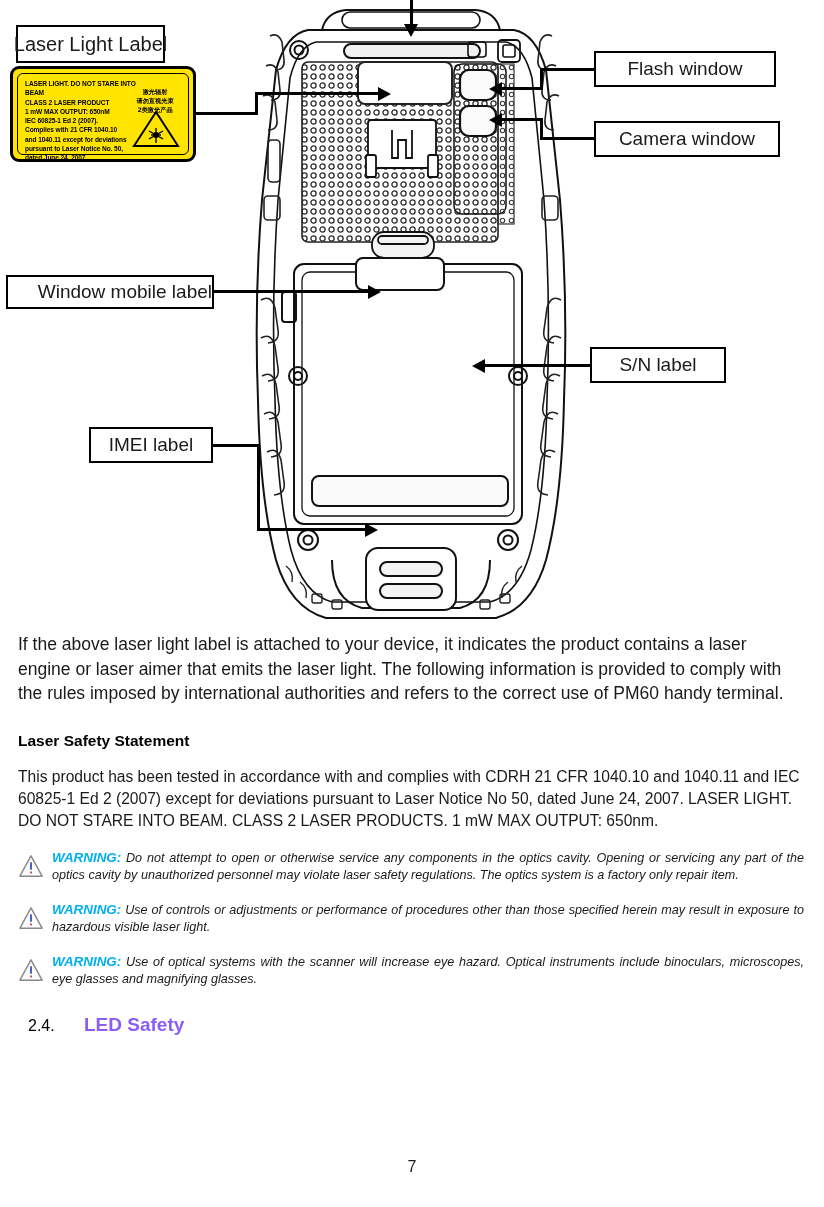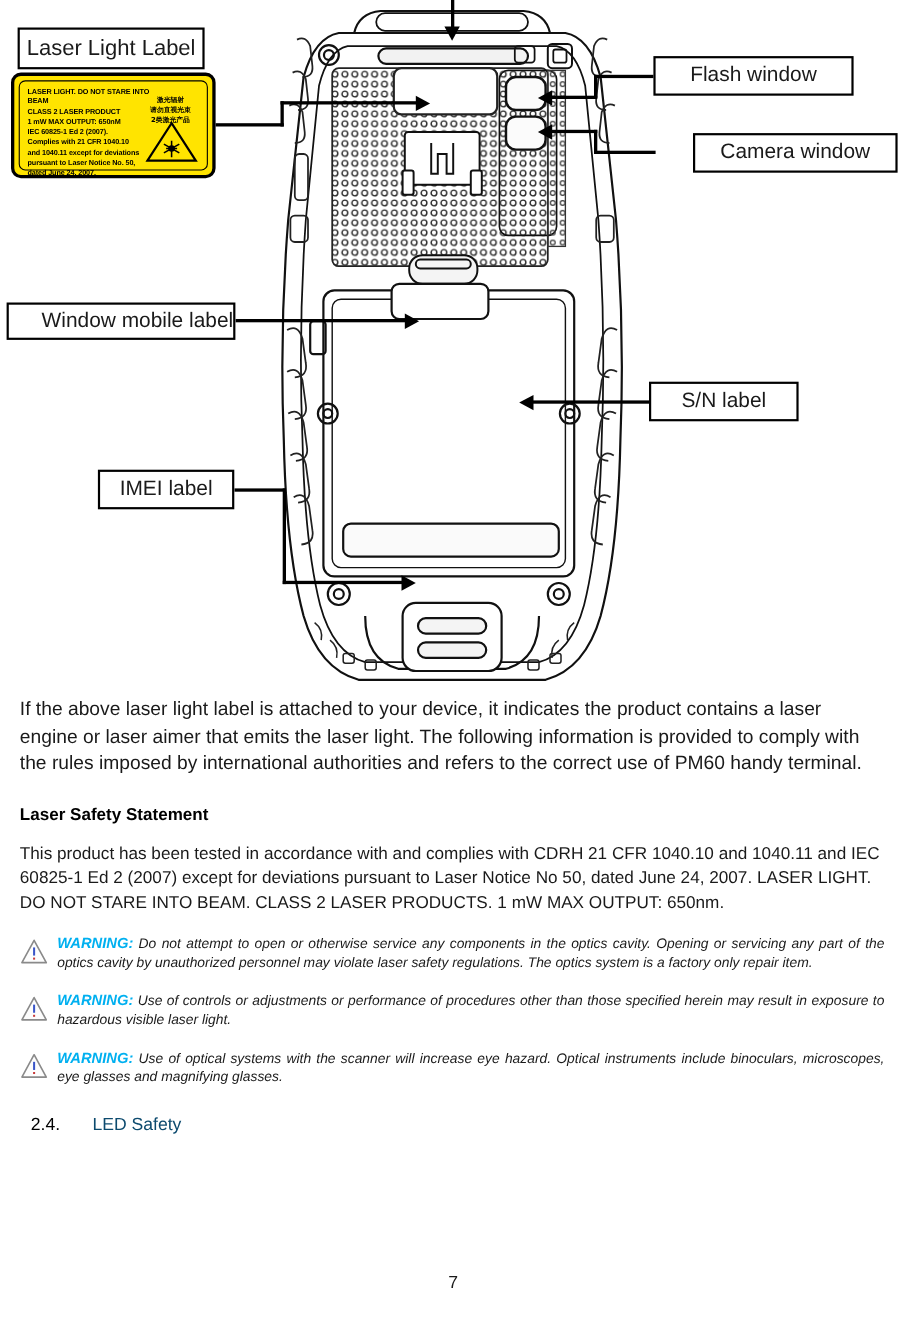--- a/index.html
+++ b/index.html
@@ -12,23 +12,23 @@
   
   .figure{position:absolute;left:0;top:0;width:824px;height:632px;}
 
   
   .callout{
     position:absolute;border:2px solid #000;background:#fff;
     display:flex;align-items:center;justify-content:center;
     font-size:19px;color:#1a1a1a;box-sizing:border-box;white-space:nowrap;
     font-family:"Liberation Sans",sans-serif;z-index:6;
   }
-  #callout-laser   {left:16px; top:25px;  width:170px;height:38px;font-size:20px;}
+  #callout-laser   {left:16px; top:25px;  width:149px;height:38px;font-size:20px;}
   #callout-flash   {left:594px;top:51px;  width:182px;height:36px;}
-  #callout-camera  {left:594px;top:121px; width:186px;height:36px;margin-left:36px;}
+  #callout-camera  {left:594px;top:121px; width:186px;height:36px;}
   #callout-winmob  {left:6px;  top:275px; width:208px;height:34px;justify-content:flex-end;}
   #callout-sn      {left:590px;top:347px; width:136px;height:36px;}
   #callout-imei    {left:89px; top:427px; width:124px;height:36px;}
 
   
   .ln{position:absolute;background:#000;z-index:5;}
   .arrow{position:absolute;width:0;height:0;z-index:5;}
   .arrow-r{border-top:7px solid transparent;border-bottom:7px solid transparent;border-left:13px solid #000;}
   .arrow-l{border-top:7px solid transparent;border-bottom:7px solid transparent;border-right:13px solid #000;}
   .arrow-d{border-left:7px solid transparent;border-right:7px solid transparent;border-top:13px solid #000;}
@@ -74,21 +74,21 @@
   }
   .warnrow{display:flex;margin:17px 6px 0 6px;align-items:center;}
   .warnicon{width:34px;flex:0 0 34px;padding-top:3px;}
   .warntext{
     flex:1;font-size:12.6px;line-height:17px;font-style:italic;
     text-align:justify;color:#1a1a1a;font-family:"Liberation Sans",sans-serif;
   }
   .wlabel{font-weight:bold;font-style:italic;color:#00b0f0;font-size:13.4px;}
   .sec{display:flex;align-items:baseline;margin:26px 6px 0 16px;}
   .sec-num{font-size:16px;color:#000;width:56px;font-family:"Liberation Sans",sans-serif;}
-  .sec-title{font-size:16px;font-weight:normal;color:#0c4a6e;font-family:"Liberation Sans",sans-serif;}
+  .sec-title{font-size:19px;font-weight:bold;color:#8b5cf6;font-family:"Liberation Sans",sans-serif;}
   .pagenum{
     position:absolute;left:0;top:1158px;width:824px;text-align:center;
     font-size:16px;color:#1a1a1a;font-family:"Liberation Sans",sans-serif;
   }
 </style>
 </head>
 <body>
 
 <div class="page">
 

